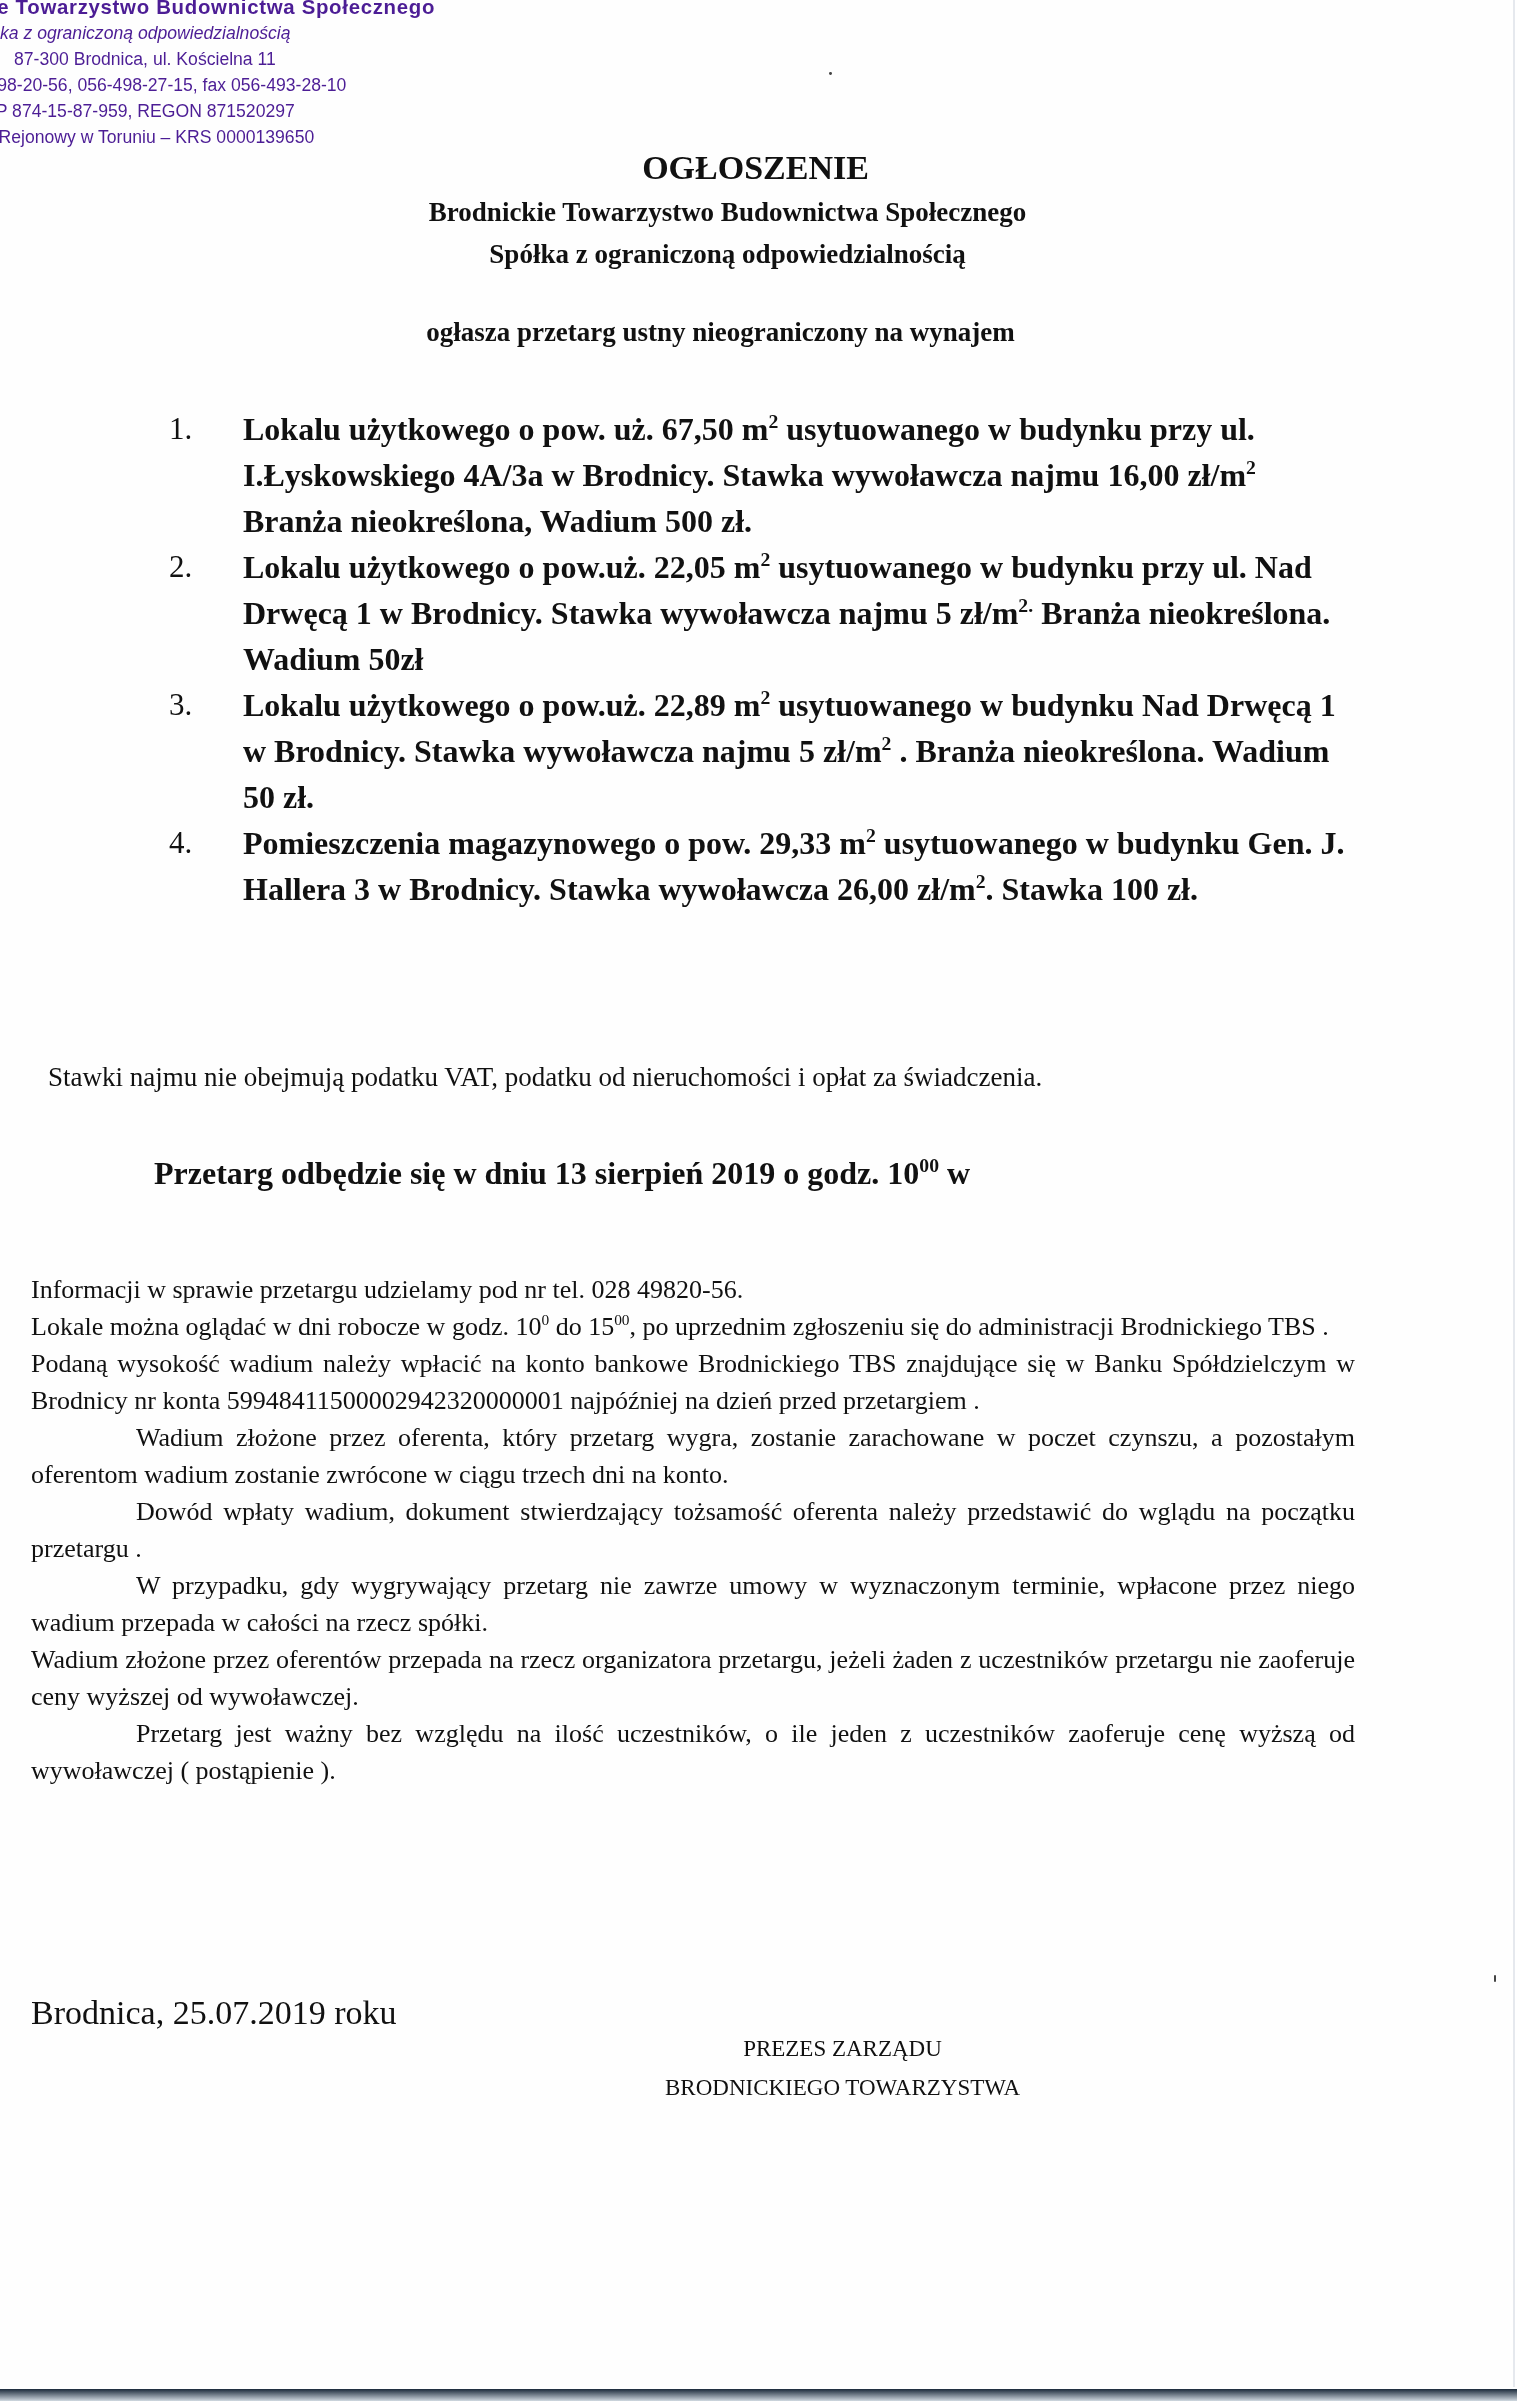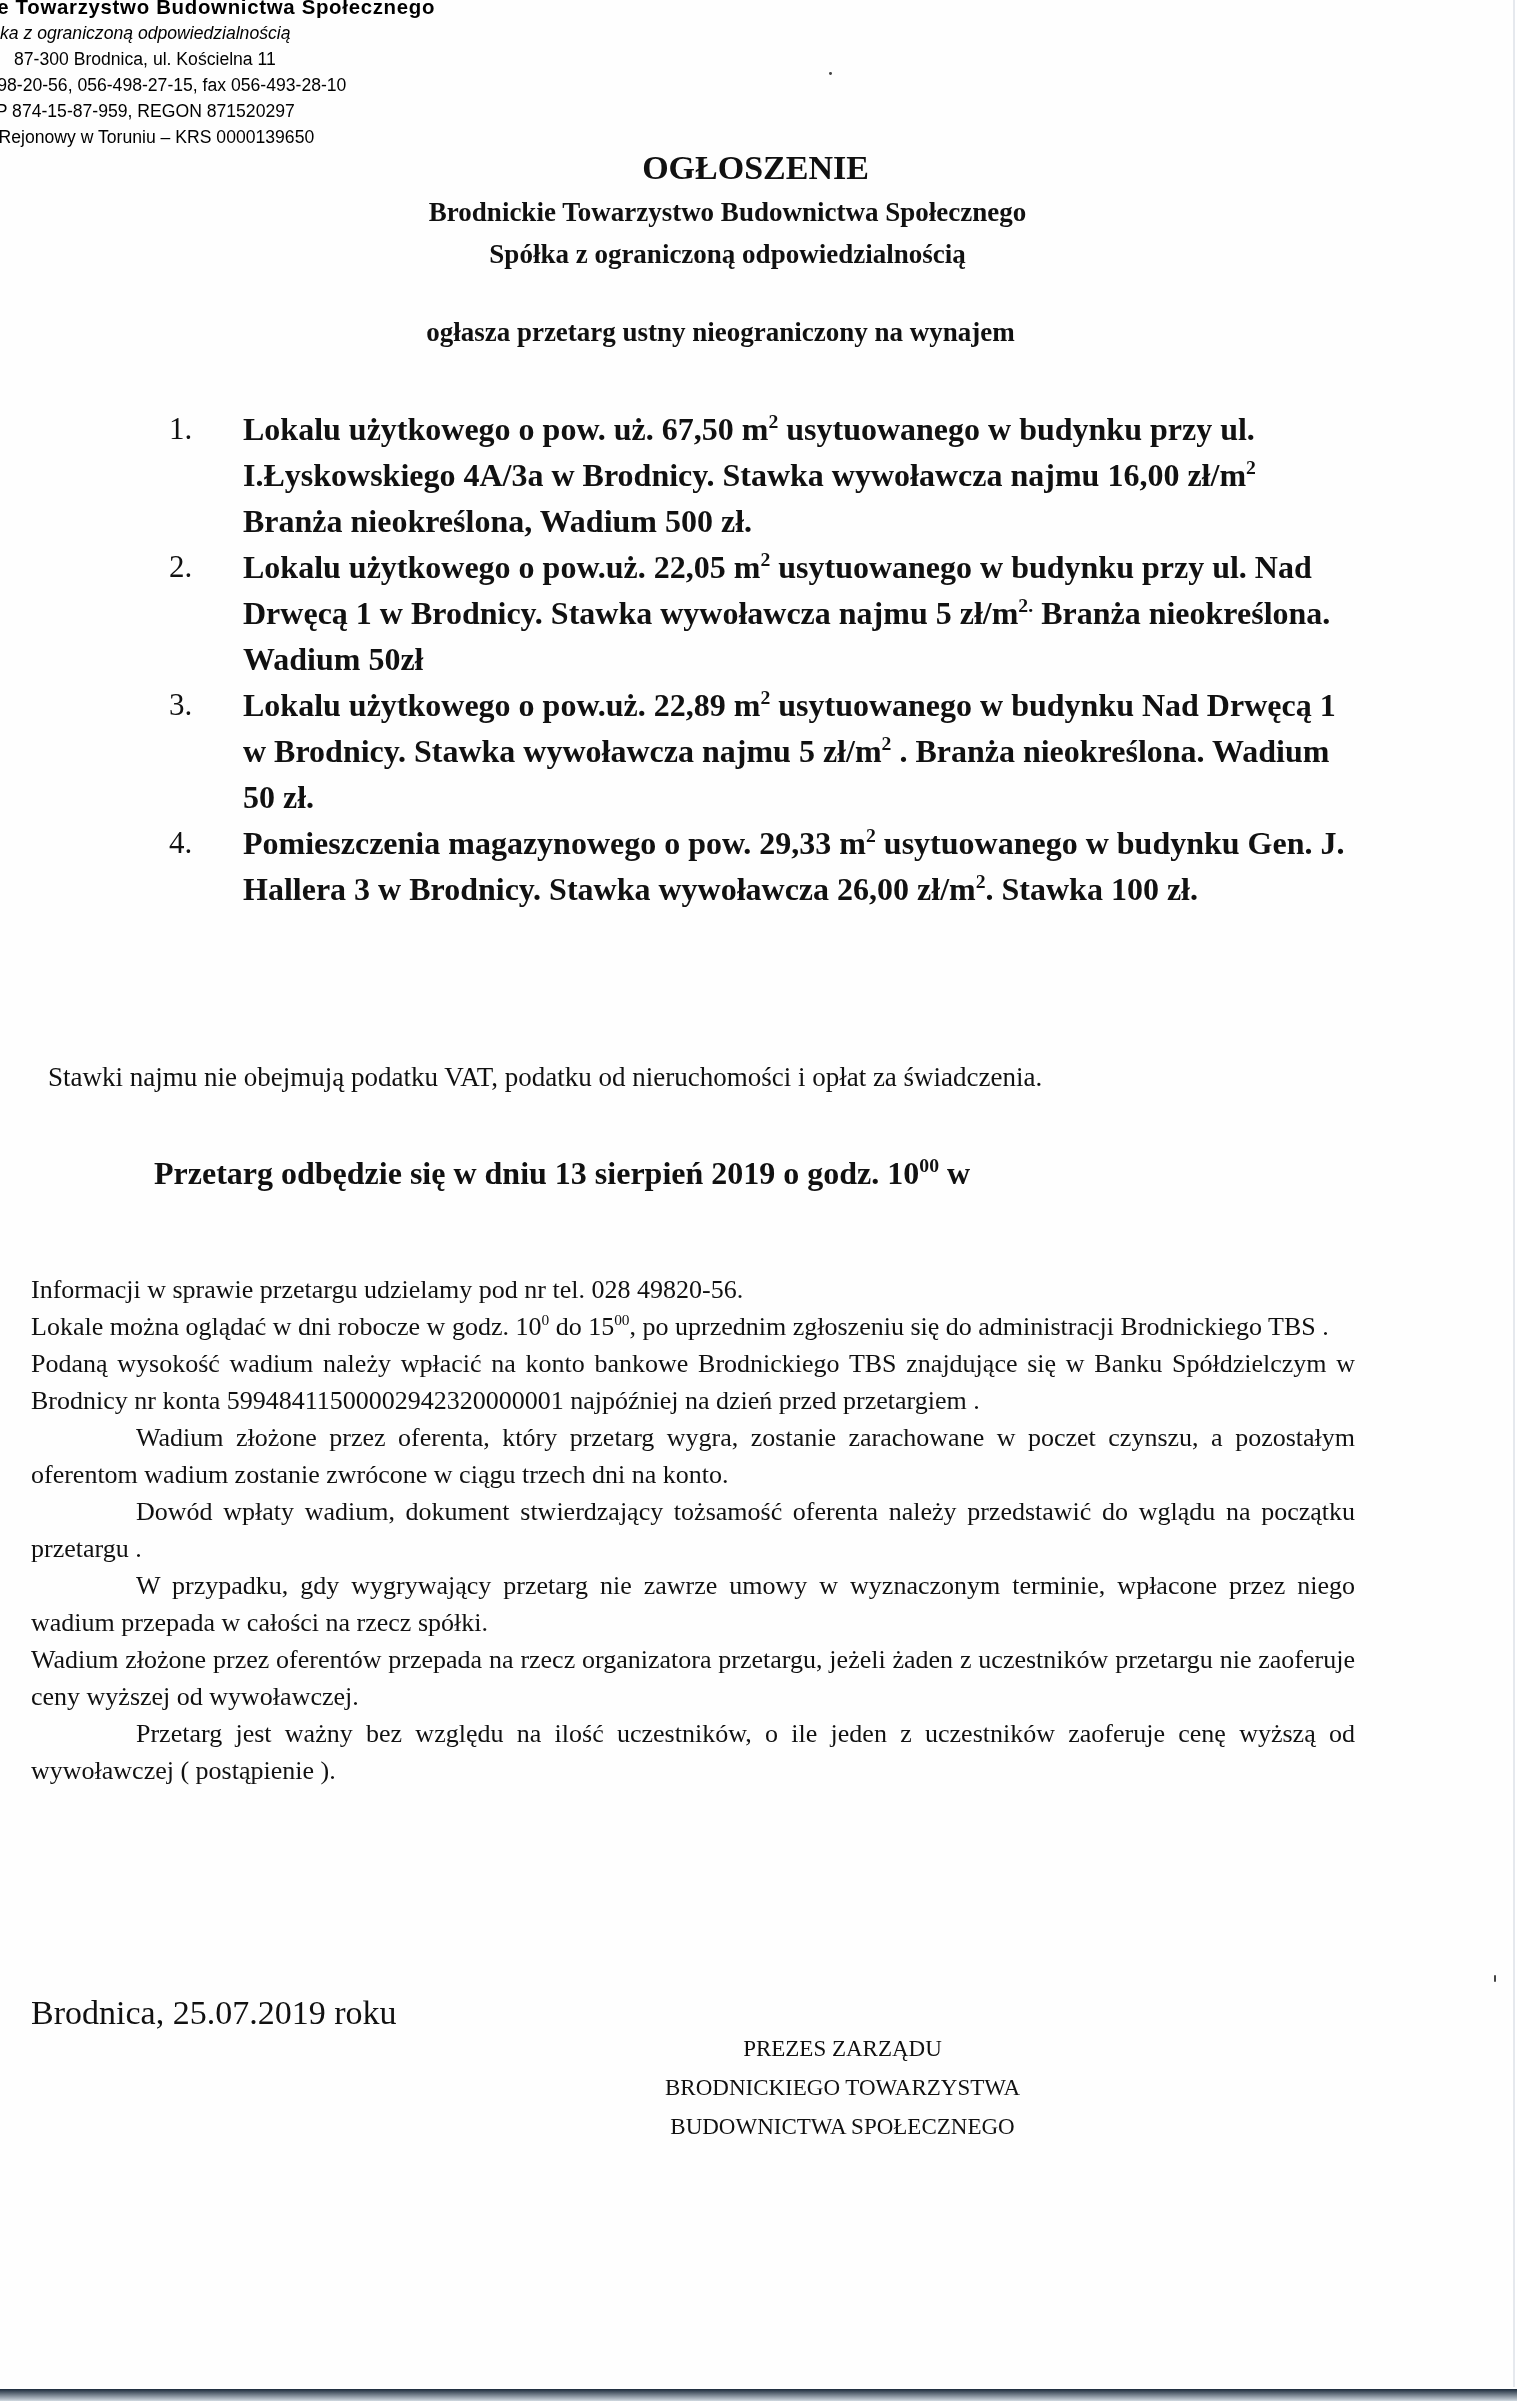--- a/index.html
+++ b/index.html
@@ -6,21 +6,21 @@
   body {
     width:1525px; height:2401px; background:#ffffff; position:relative; overflow:hidden;
     font-family:"Liberation Serif", "DejaVu Serif", serif; color:#111;
   }
   .page { position:absolute; left:0; top:0; width:1510px; height:2387px; background:#fefefe; }
   .bottom-edge { position:absolute; left:0; top:2389px; width:1517px; height:12.6px;
     background:linear-gradient(#1b2a3a, #dfe7ee); }
   .right-edge { position:absolute; left:1513px; top:0; width:2.1px; height:2387px; background:#e6e9ee; }
 
   
-  .stamp { position:absolute; left:0; top:0; color:#000000; font-family:"Liberation Sans", "DejaVu Sans", sans-serif;
+  .stamp { position:absolute; left:0; top:0; color:#4c1d95; font-family:"Liberation Sans", "DejaVu Sans", sans-serif;
     font-size:17.6px; line-height:26px; }
   .stamp .s0 { font-weight:bold; font-size:20.4px; letter-spacing:0.7px; margin-left:-2.8px; margin-top:-5.6px; }
   .stamp .s1 { font-style:italic; }
   .stamp .s2 { margin-left:14px; }
   .stamp .s3 { margin-left:-2.8px; }
   .stamp .s4 { margin-left:-4.2px; }
   .stamp .s5 { margin-left:-1.4px; }
 
   .title { position:absolute; left:0; width:1525px; text-align:center; font-weight:bold; }
   .t-main { top:149px; font-size:34px; left:-7px; }
@@ -102,18 +102,17 @@
   <p class="ind">W przypadku, gdy wygrywający przetarg nie zawrze umowy w wyznaczonym terminie, wpłacone przez niego wadium przepada w całości na rzecz spółki.</p>
   <p>Wadium złożone przez oferentów przepada na rzecz organizatora przetargu, jeżeli żaden z uczestników przetargu nie zaoferuje ceny wyższej od wywoławczej.</p>
   <p class="ind">Przetarg jest ważny bez względu na ilość uczestników, o ile jeden z uczestników zaoferuje cenę wyższą od wywoławczej ( postąpienie ).</p>
 </div>
 
 <div class="place-date">Brodnica, 25.07.2019 roku</div>
 
 <div class="sign">
   <div>PREZES ZARZĄDU</div>
   <div>BRODNICKIEGO TOWARZYSTWA</div>
-  <div>BUDOWNICTWA SPOŁECZNEGO</div>
 </div>
 
 <div class="dot" style="left:829px;top:72px;"></div>
 <div class="dot" style="left:1494px;top:1975px;height:7px;width:2.1px;"></div>
 
 
 </body></html>

